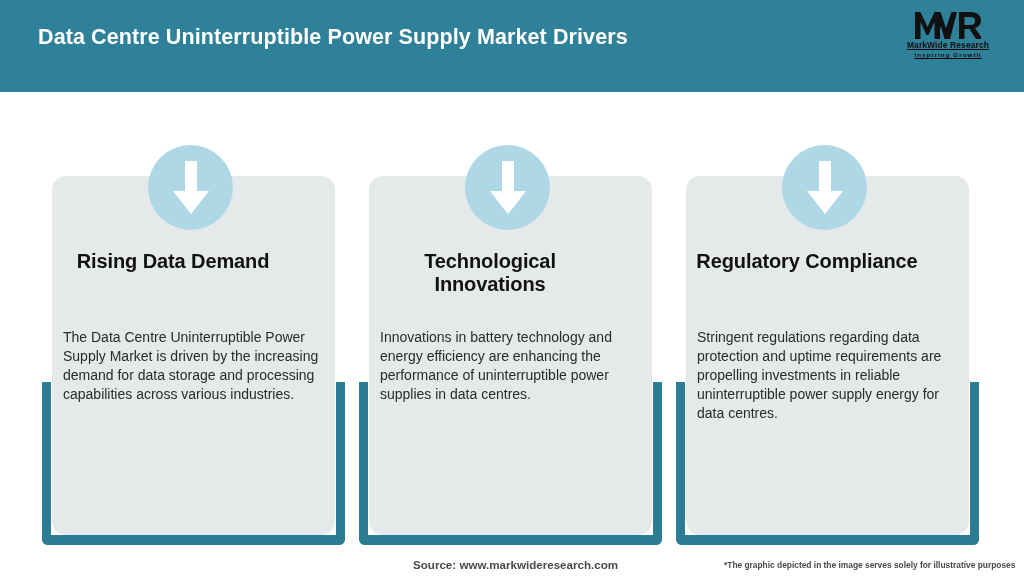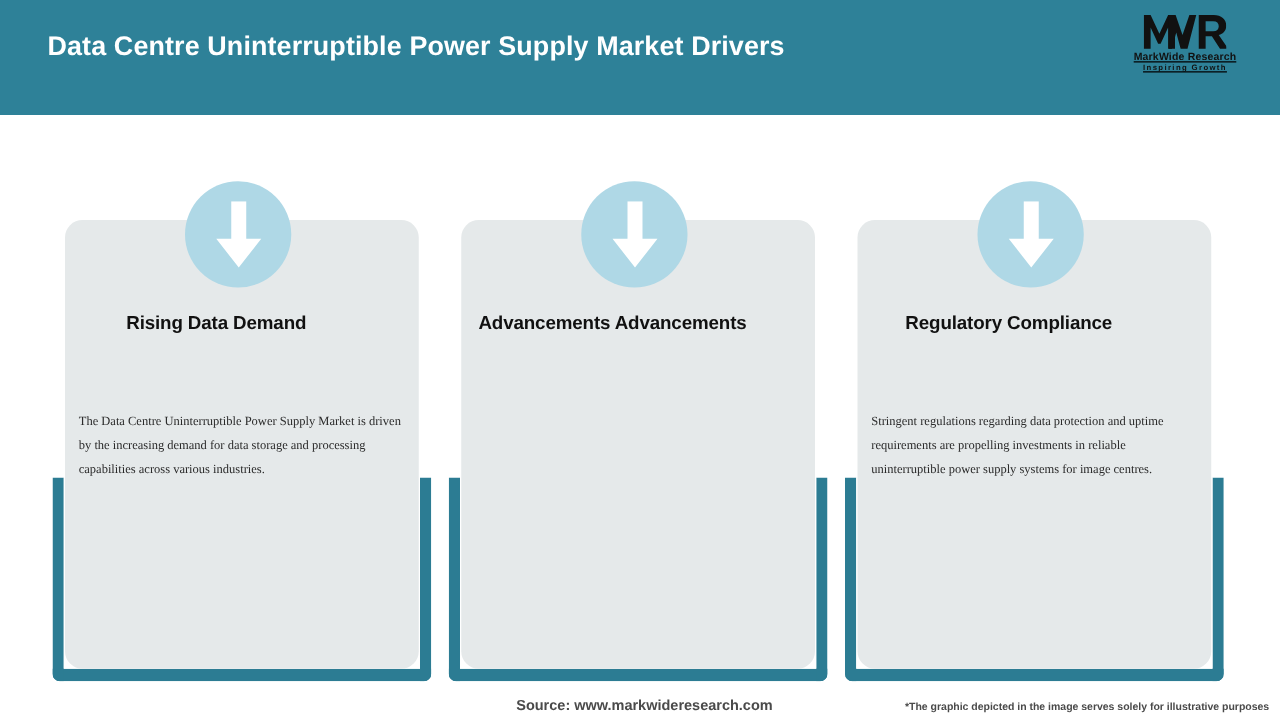--- a/index.html
+++ b/index.html
@@ -126,35 +126,34 @@
     justify-content: center;
   }
   .icon-circle svg { display: block; }
 
   .card-title {
     position: absolute;
     left: 10px;
     top: 152px;
     width: 242px;
     text-align: center;
-    font-size: 15px;
+    font-size: 20px;
     font-weight: bold;
     color: #111111;
     letter-spacing: -0.1px;
   }
 
   .card-body {
     position: absolute;
     left: 21px;
     top: 230px;
     width: 258px;
-    font-size: 10px;
+    font-size: 14px;
     line-height: 19px;
     color: #2a2a2a;
-    font-family: Liberation Serif, serif;
   }
 
   
   .footer-source {
     position: absolute;
     left: 393px;
     top: 558px;
     font-size: 11.6px;
     font-weight: bold;
     color: #4a4a4a;
@@ -210,31 +209,32 @@
   </div>
 
   <div class="card-slot s2">
     <div class="bracket"></div>
     <div class="panel"></div>
     <div class="icon-circle">
       <svg width="40" height="54" viewBox="0 0 40 54" aria-hidden="true">
         <polygon points="14,0 26,0 26,30 38,30 20,53 2,30 14,30" fill="#FFFFFF"></polygon>
       </svg>
     </div>
-    <div class="card-title">Advancements Advancements</div>
+    <div class="card-title">Technological Innovations</div>
+    <div class="card-body">Innovations in battery technology and energy efficiency are enhancing the performance of uninterruptible power supplies in data centres.</div>
   </div>
 
   <div class="card-slot s3">
     <div class="bracket"></div>
     <div class="panel"></div>
     <div class="icon-circle">
       <svg width="40" height="54" viewBox="0 0 40 54" aria-hidden="true">
         <polygon points="14,0 26,0 26,30 38,30 20,53 2,30 14,30" fill="#FFFFFF"></polygon>
       </svg>
     </div>
     <div class="card-title">Regulatory Compliance</div>
-    <div class="card-body">Stringent regulations regarding data protection and uptime requirements are propelling investments in reliable uninterruptible power supply systems for image centres.</div>
+    <div class="card-body">Stringent regulations regarding data protection and uptime requirements are propelling investments in reliable uninterruptible power supply energy for data centres.</div>
   </div>
 
 </div>
 
 <div class="footer-source">Source: www.markwideresearch.com</div>
 <div class="footer-note">*The graphic depicted in the image serves solely for illustrative purposes</div>
 
 </body></html>

